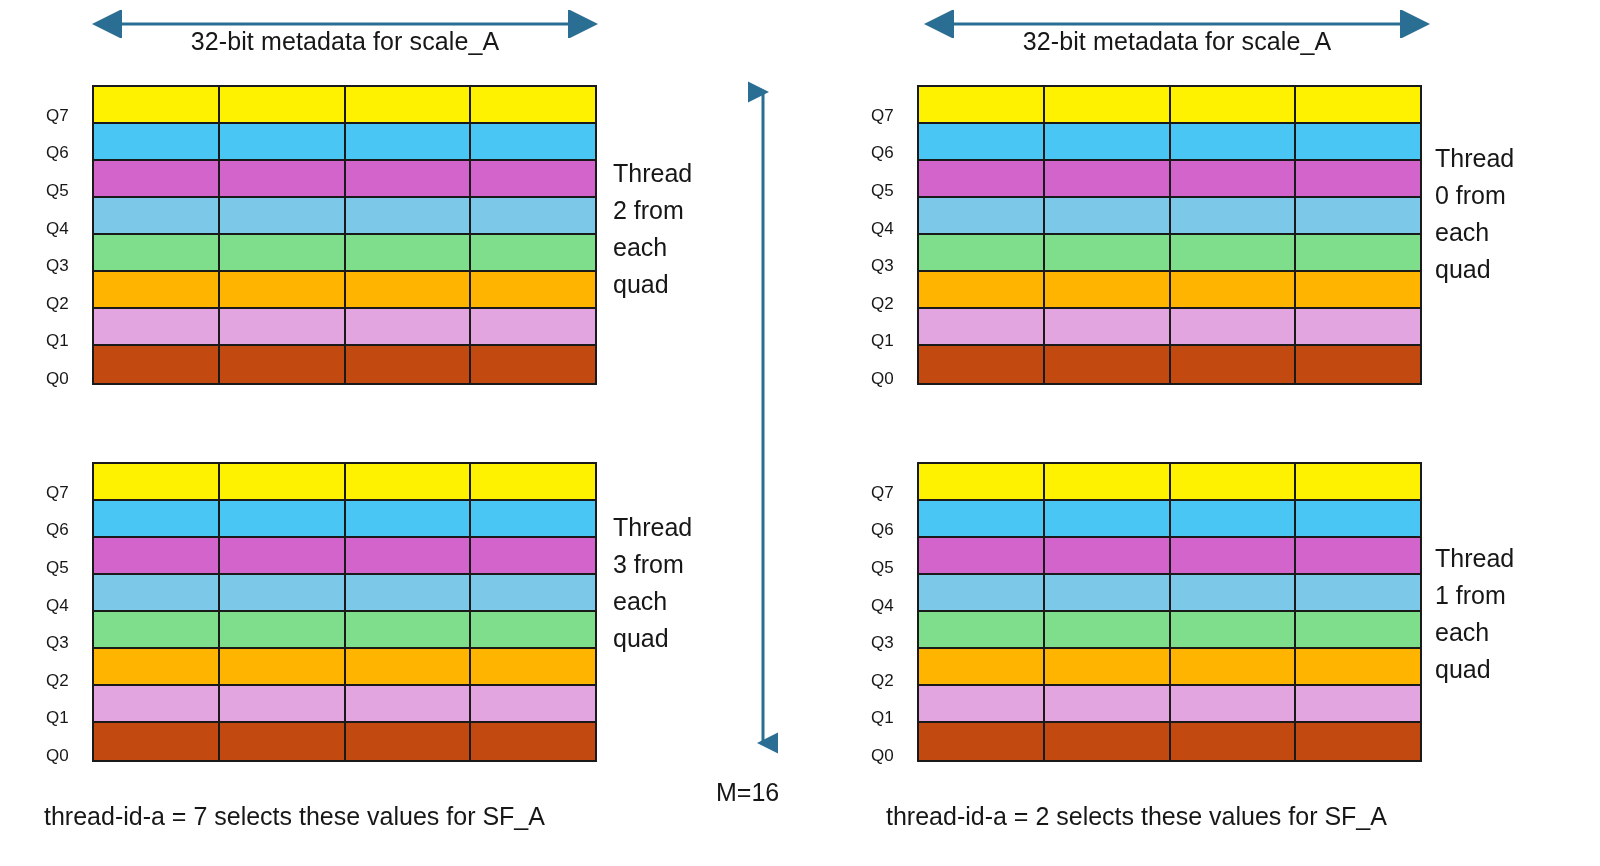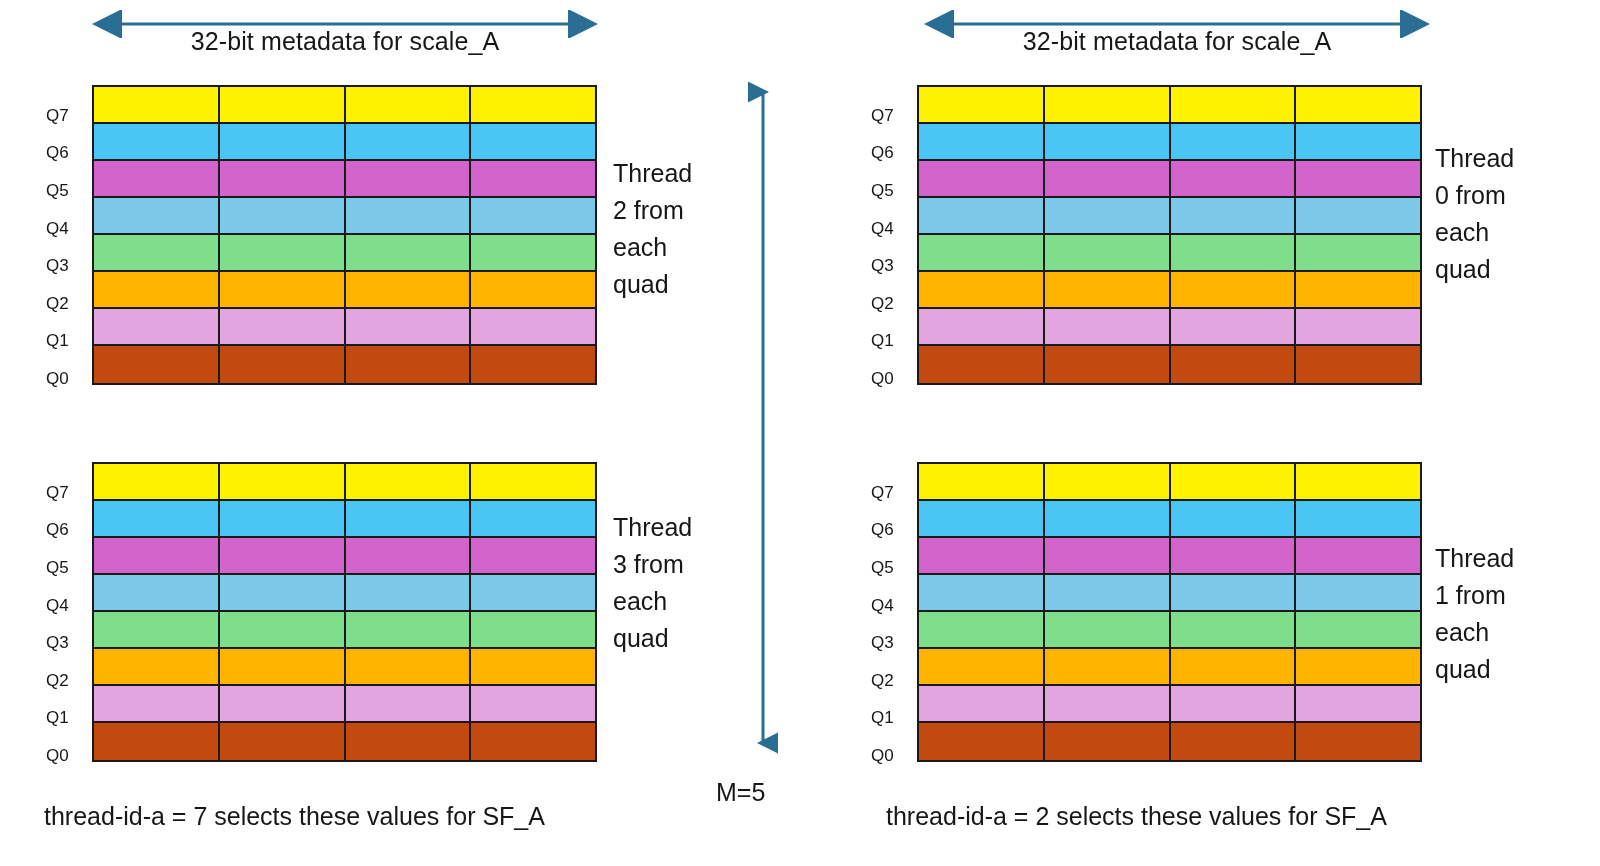--- a/index.html
+++ b/index.html
@@ -411,16 +411,16 @@
       <marker id="avT" markerWidth="10" markerHeight="10" refX="5" refY="2" orient="auto">
         <path d="M0,10 L5,0 L10,10 z" fill="#2a6e94"></path>
       </marker>
       <marker id="avB" markerWidth="10" markerHeight="10" refX="5" refY="8" orient="auto">
         <path d="M0,0 L5,10 L10,0 z" fill="#2a6e94"></path>
       </marker>
     </defs>
     <line x1="15" y1="12" x2="15" y2="663" stroke="#2a6e94" stroke-width="3" marker-start="url(#avT)" marker-end="url(#avB)"></line>
   </svg>
 </div>
-<div class="m-label" style="left:716px; top:778px;">M=5</div>
+<div class="m-label" style="left:716px; top:778px;">M=16</div>
 
 <div class="caption" style="left:44px; top:802px;">thread-id-a = 7 selects these values  for SF_A</div>
 <div class="caption" style="left:886px; top:802px;">thread-id-a = 2 selects these values  for SF_A</div>
 
 </body></html>

